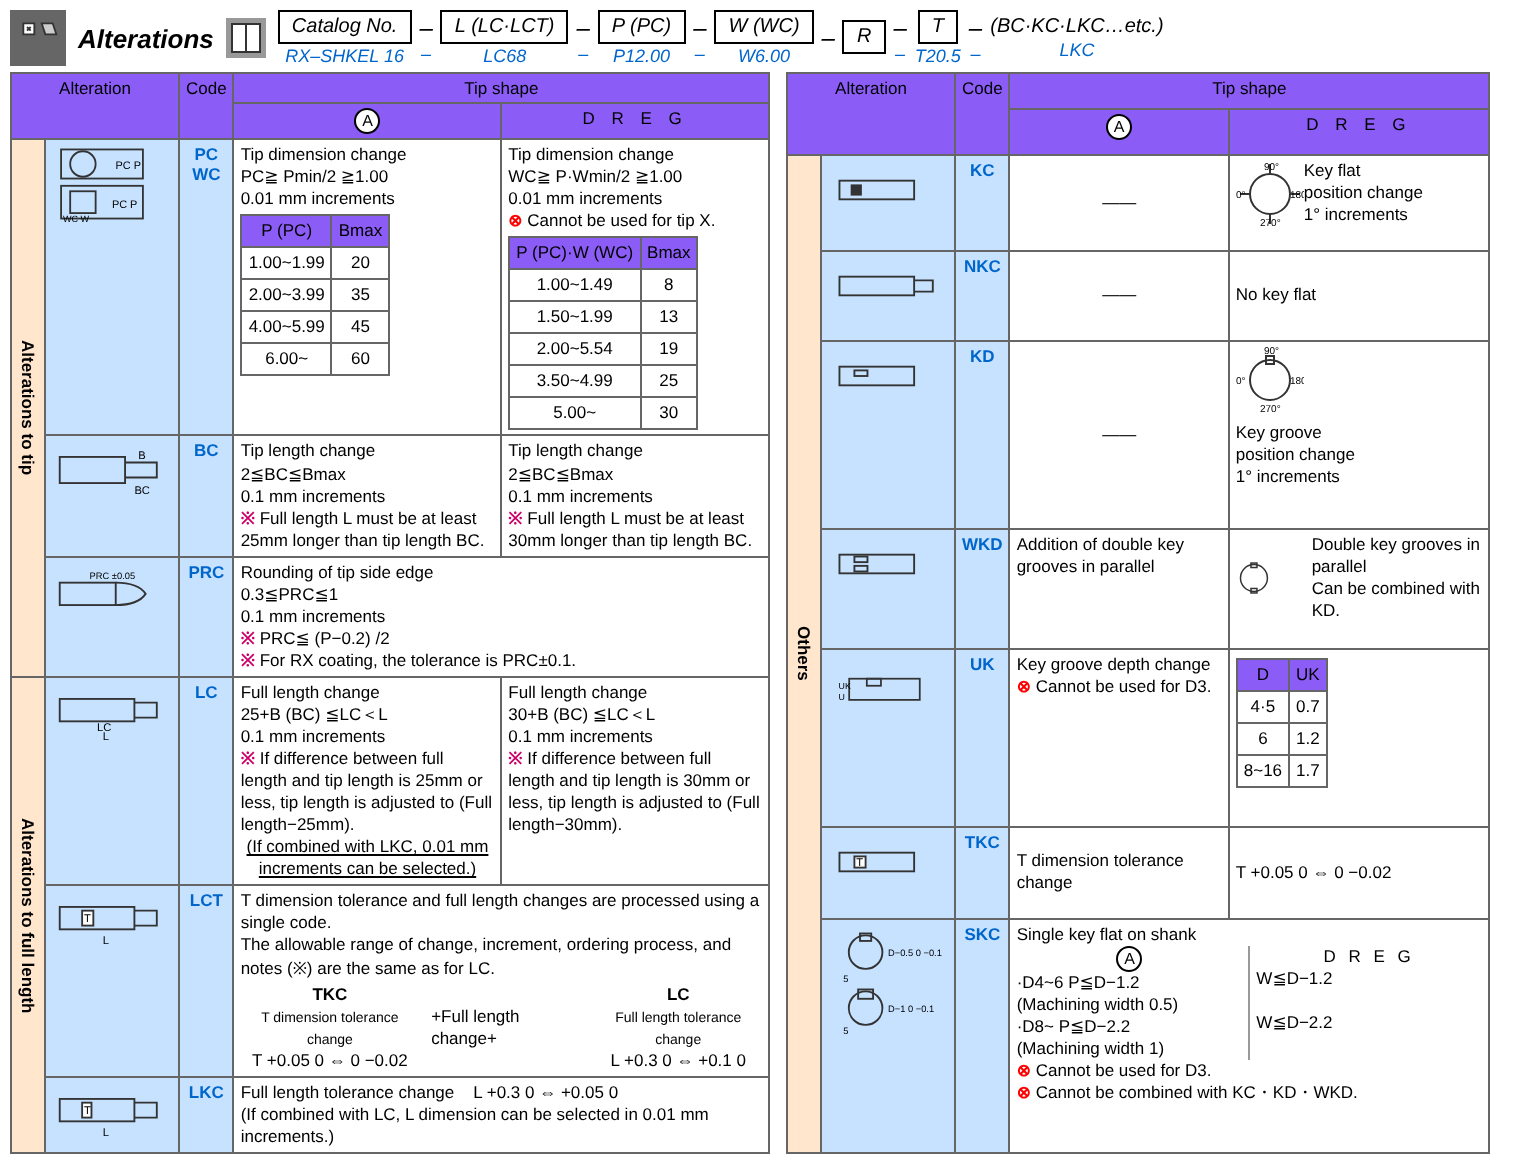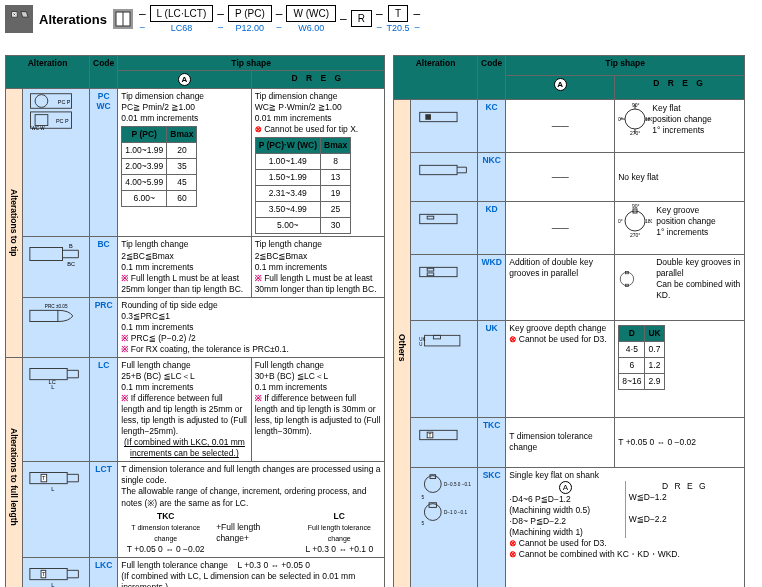--- a/index.html
+++ b/index.html
@@ -7,21 +7,22 @@
     padding: 5px;
     font-family: Arial, sans-serif;
     font-size: 9px;
     background: #fff;
     width: 752px;
   }
   .header {
     display: flex;
     align-items: center;
     gap: 6px;
-    margin-bottom: 22px;
+    margin-bottom: 3px;
+    font-style: italic;
   }
   .alt-icon {
     width: 28px; height: 28px;
     background: #666;
     display: inline-flex;
     align-items: center;
     justify-content: center;
   }
   .alt-icon svg { width: 22px; height: 22px; }
   .alt-title { font-size: 13px; font-weight: bold; }
@@ -47,22 +48,22 @@
     border-collapse: collapse;
     background: #fff;
   }
   table.alt-tbl th, table.alt-tbl td {
     border: 1px solid #666;
     padding: 2px 3px;
     font-size: 8.5px;
     vertical-align: top;
   }
   table.alt-tbl th {
-    background: #0f766e;
-    font-weight: bold;
+    background: #8b5cf6;
+    font-weight: normal;
     text-align: center;
   }
   th.alt-hdr { background: #ffe6cc; }
   th.code-hdr { background: #ffe6cc; }
   th.tip-hdr { background: #ffe6cc; }
   th.a-hdr { background: #c6e2ff; }
   th.dreg-hdr { background: #c6e2ff; }
   td.vert {
     writing-mode: vertical-rl;
     text-align: center;
@@ -132,20 +133,24 @@
   </span>
   <span class="alt-title">Alterations</span>
   <span class="alt-icon" style="width:20px;height:20px;background:#999;">
     <svg viewBox="0 0 20 20">
         <rect x="3" y="3" width="14" height="14" fill="#fff" stroke="#333"></rect>
         <line x1="10" y1="3" x2="10" y2="17" stroke="#333"></line>
       </svg>
   </span>
   <div class="catalog-row">
     <div class="cat-col">
+      <span class="cat-box">Catalog No.</span>
+      <span class="cat-sub">RX–SHKEL 16</span>
+    </div>
+    <div class="cat-col">
         <span class="dash">–</span>
         <span class="cat-sub">–</span>
       </div>
     <div class="cat-col">
       <span class="cat-box">L (LC·LCT)</span>
       <span class="cat-sub">LC68</span>
     </div>
     <div class="cat-col">
         <span class="dash">–</span>
         <span class="cat-sub">–</span>
@@ -175,20 +180,24 @@
         <span class="cat-sub">–</span>
       </div>
     <div class="cat-col">
       <span class="cat-box">T</span>
       <span class="cat-sub">T20.5</span>
     </div>
     <div class="cat-col">
         <span class="dash">–</span>
         <span class="cat-sub">–</span>
       </div>
+    <div class="cat-col">
+      <span>(BC·KC·LKC…etc.)</span>
+      <span class="cat-sub">LKC</span>
+    </div>
   </div>
 </div>
 
 <div class="tables">
 
 <table class="alt-tbl" style="width:380px;">
   <tbody>
         <tr>
     <th class="alt-hdr" rowspan="2" colspan="2">Alteration</th>
     <th class="code-hdr" rowspan="2">Code</th>
@@ -256,21 +265,21 @@
                 </tr>
       <tr>
                   <td>1.00~1.49</td>
                   <td>8</td>
                 </tr>
       <tr>
                   <td>1.50~1.99</td>
                   <td>13</td>
                 </tr>
       <tr>
-                  <td>2.31~3.49</td>
+                  <td>2.00~5.54</td>
                   <td>19</td>
                 </tr>
       <tr>
                   <td>3.50~4.99</td>
                   <td>25</td>
                 </tr>
       <tr>
                   <td>5.00~</td>
                   <td>30</td>
                 </tr>
@@ -444,21 +453,21 @@
   <tr>
     <td class="diagram-cell">
       <svg class="svg-box" viewBox="0 0 60 26">
               <rect x="4" y="8" width="40" height="10" fill="none" stroke="#333"></rect>
               <rect x="12" y="10" width="7" height="3" fill="none" stroke="#333"></rect>
             </svg>
     </td>
     <td class="code-cell">KD</td>
     <td class="desc-cell" style="text-align:center;vertical-align:middle;">——</td>
     <td class="desc-cell">
-      <div style="display:flex;gap:4px;align-items:center;">
+      <div style="display:flex;gap:4px;align-items:flex-start;flex-direction:column;">
         <svg width="34" height="34" viewBox="0 0 34 34">
                 <circle cx="17" cy="17" r="10" fill="none" stroke="#333"></circle>
                 <rect x="15" y="5" width="4" height="4" fill="none" stroke="#333"></rect>
                 <text x="14" y="4" font-size="5">90°</text>
                 <text x="12" y="33" font-size="5">270°</text>
                 <text x="0" y="19" font-size="5">0°</text>
                 <text x="27" y="19" font-size="5">180°</text>
               </svg>
         <div>
                 <div>Key groove</div>
@@ -518,21 +527,21 @@
       <tr>
                   <td>4·5</td>
                   <td>0.7</td>
                 </tr>
       <tr>
                   <td>6</td>
                   <td>1.2</td>
                 </tr>
       <tr>
                   <td>8~16</td>
-                  <td>2.9</td>
+                  <td>1.7</td>
                 </tr>
               </tbody>
             </table>
     </td>
   </tr>
 
   <tr>
     <td class="diagram-cell">
       <svg class="svg-box" viewBox="0 0 60 26">
               <rect x="4" y="8" width="40" height="10" fill="none" stroke="#333"></rect>

